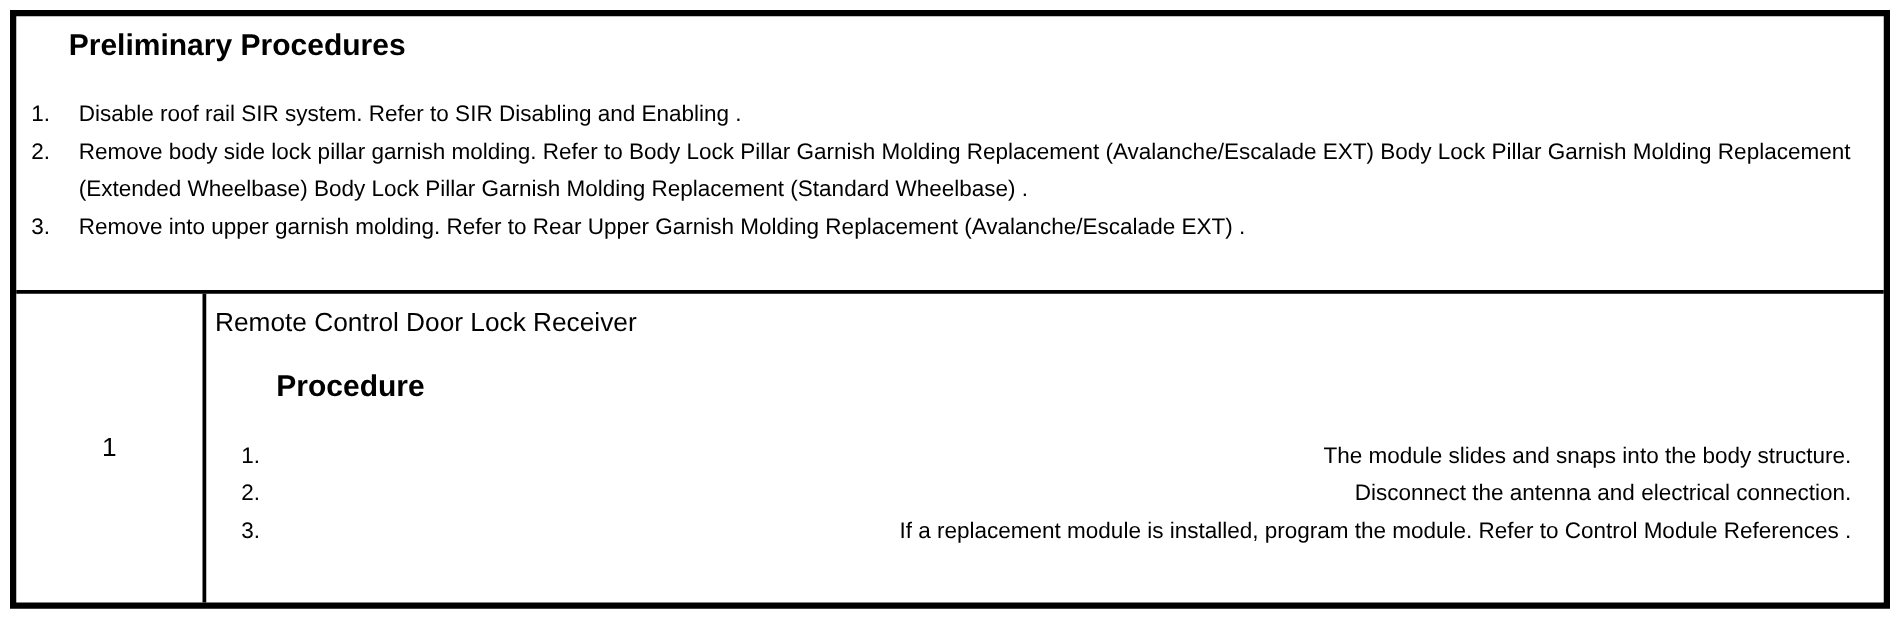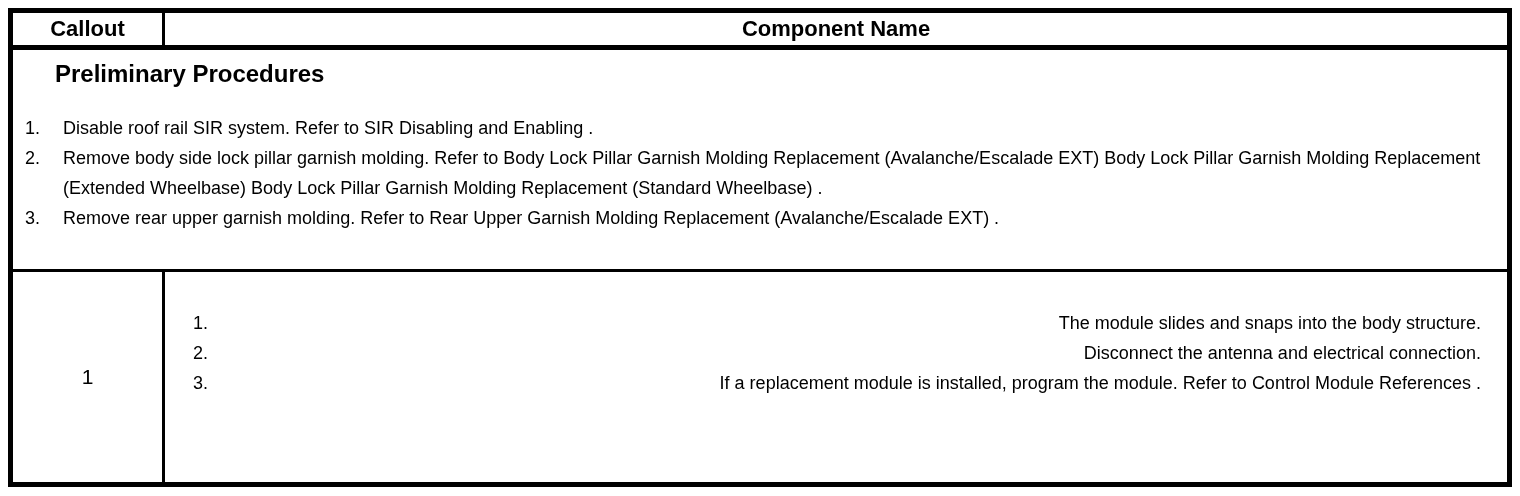--- a/index.html
+++ b/index.html
@@ -117,37 +117,35 @@
   }
   ol.steps.inner-steps li::before {
     left: 21px;
   }
 </style>
 </head>
 <body>
 
 <div class="doc-table">
 
-  <div class="header-row">
-    <div class="hdr-callout">Callout</div>
-    <div class="hdr-component">Component Name</div>
-  </div>
 
   <div class="prelim-row">
     <div class="prelim-title">Preliminary Procedures</div>
     <ol class="steps">
       <li>Disable roof rail SIR system. Refer to SIR Disabling and Enabling .</li>
       <li>Remove body side lock pillar garnish molding. Refer to Body Lock Pillar Garnish Molding Replacement (Avalanche/Escalade EXT) Body Lock Pillar Garnish Molding Replacement (Extended Wheelbase) Body Lock Pillar Garnish Molding Replacement (Standard Wheelbase) .</li>
-      <li>Remove rear upper garnish molding. Refer to Rear Upper Garnish Molding Replacement (Avalanche/Escalade EXT) .</li>
+      <li>Remove into upper garnish molding. Refer to Rear Upper Garnish Molding Replacement (Avalanche/Escalade EXT) .</li>
     </ol>
   </div>
 
   <div class="body-row">
     <div class="callout-cell">1</div>
     <div class="component-cell">
+      <div class="component-name">Remote Control Door Lock Receiver</div>
+      <div class="procedure-title">Procedure</div>
       <ol class="steps inner-steps">
         <li>The module slides and snaps into the body structure.</li>
         <li>Disconnect the antenna and electrical connection.</li>
         <li>If a replacement module is installed, program the module. Refer to Control Module References .</li>
       </ol>
     </div>
   </div>
 
 </div>
 

